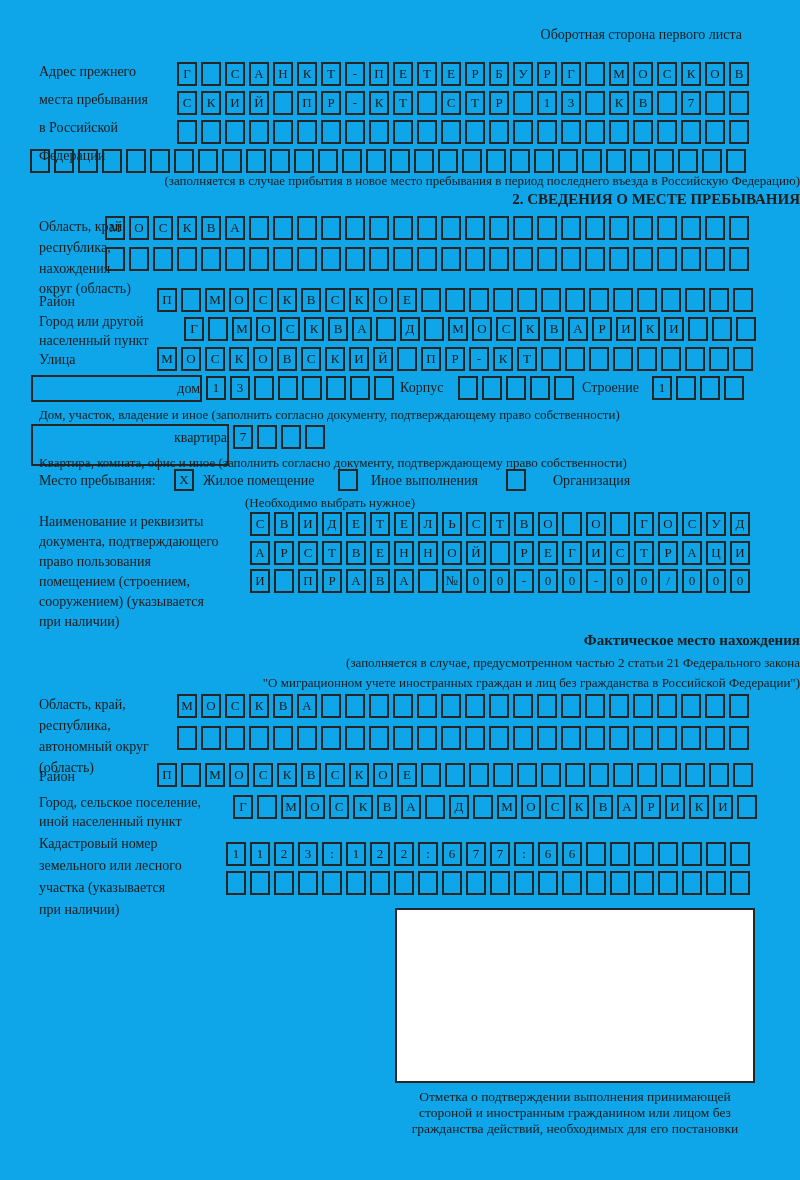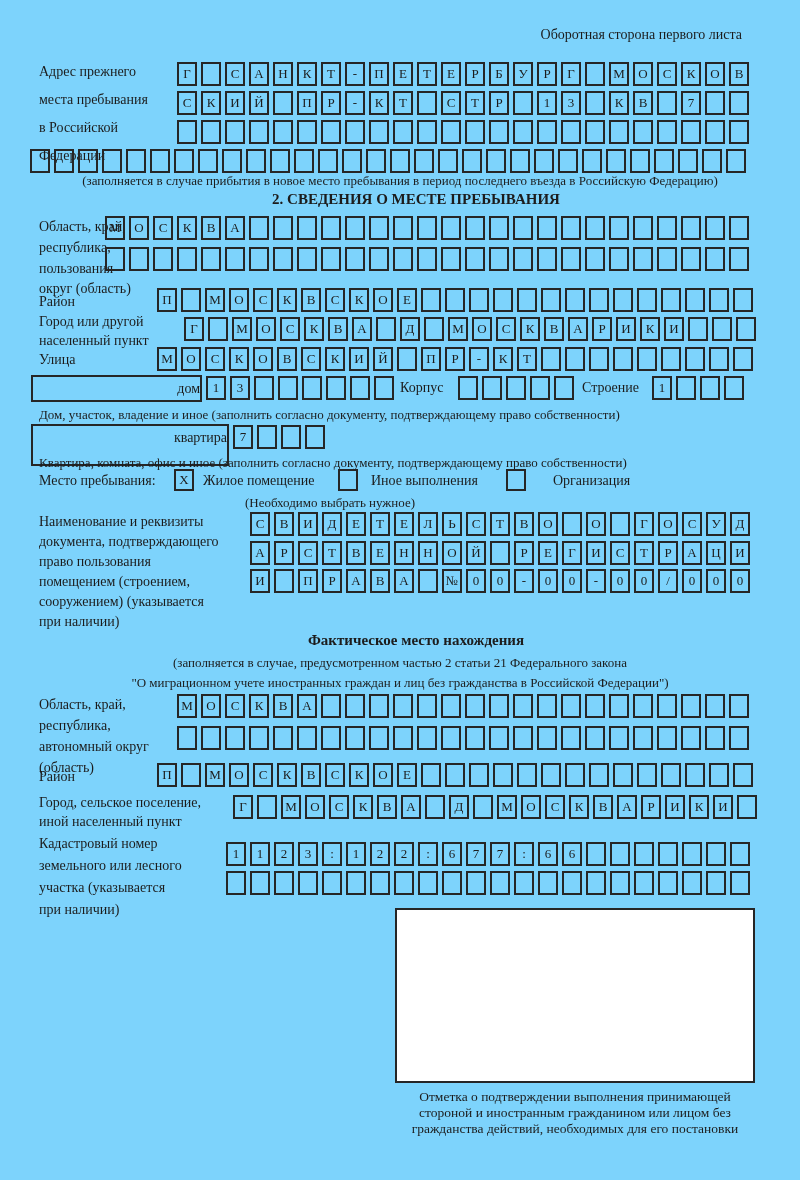--- a/index.html
+++ b/index.html
@@ -1,20 +1,20 @@
 <!DOCTYPE html>
 <html><head>
 <meta charset="utf-8">
 <style>
   html,body{margin:0;padding:0;background:#fff;}
-  .page{position:relative;width:800px;height:1180px;background:#7dd3fc;
+  .page{position:relative;width:800px;height:1180px;background:#0ea5e9;
         font-family:"Liberation Serif","DejaVu Serif",serif;color:#1c1c1c;overflow:hidden;}
   .t{position:absolute;font-size:14px;line-height:16px;white-space:nowrap;}
   .sm{font-size:13px;}
-  .ctr{left:0;right:0;text-align:center;white-space:nowrap;}
+  .ctr{left:0;right:0;text-align:right;white-space:nowrap;}
   .bold{font-weight:bold;margin-left:32px;}
   .cellrow{position:absolute;display:flex;gap:4px;}
   .cell{flex:0 0 auto;width:20px;height:24px;border:2px solid #262626;box-sizing:border-box;
         font-size:13px;line-height:20px;text-align:center;overflow:hidden;}
   .widebox{position:absolute;border:2px solid #262626;box-sizing:border-box;
            text-align:right;font-size:14px;}
   .chk{position:absolute;width:20px;height:22px;border:2px solid #262626;box-sizing:border-box;
        font-size:13px;line-height:18px;text-align:center;}
   .bigbox{position:absolute;border:2px solid #262626;box-sizing:border-box;background:#fff;}
   .stampcap{position:absolute;text-align:center;font-size:13.5px;line-height:16px;}
@@ -141,21 +141,21 @@
       <span class="cell"></span>
       <span class="cell"></span>
     </div>
 
   <div class="t sm ctr" style="top:173px">(заполняется в случае прибытия в новое место пребывания в период последнего въезда в Российскую Федерацию)</div>
 
   <div class="t ctr bold" style="top:191px;font-size:15px">2. СВЕДЕНИЯ О МЕСТЕ ПРЕБЫВАНИЯ</div>
 
   <div class="t" style="left:39px;top:219px">Область, край,</div>
   <div class="t" style="left:39px;top:240px">республика,</div>
-  <div class="t" style="left:39px;top:261px">пользования</div>
+  <div class="t" style="left:39px;top:261px">нахождения</div>
   <div class="t" style="left:39px;top:281px">округ (область)</div>
   <div class="cellrow" style="left:105px;top:216px">
       <span class="cell">М</span>
       <span class="cell">О</span>
       <span class="cell">С</span>
       <span class="cell">К</span>
       <span class="cell">В</span>
       <span class="cell">А</span>
       <span class="cell"></span>
       <span class="cell"></span>

